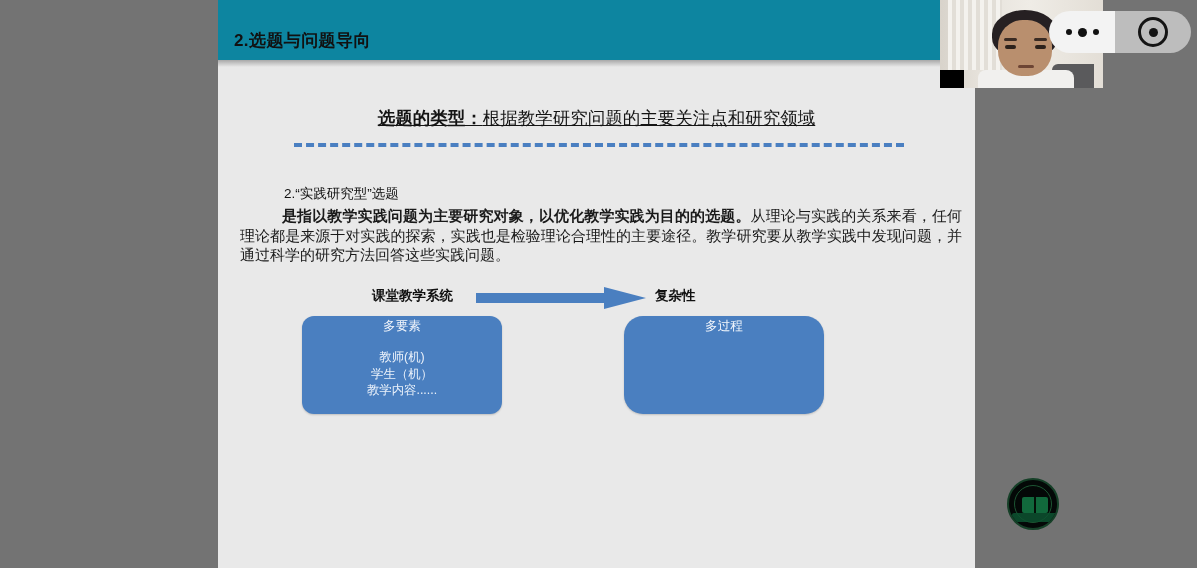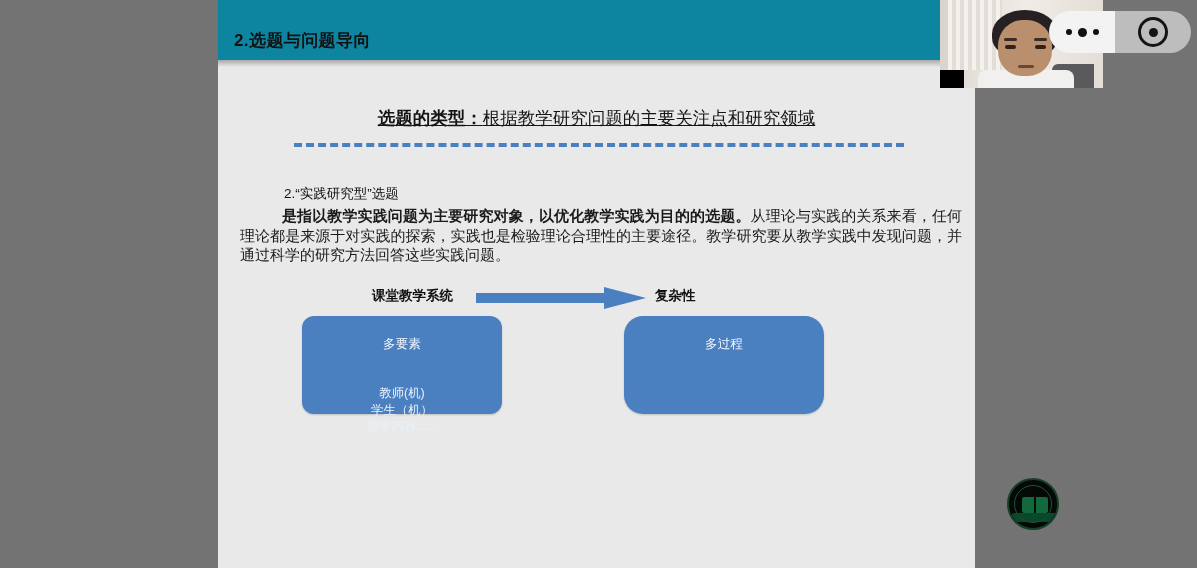--- a/index.html
+++ b/index.html
@@ -73,24 +73,24 @@
   .dbox{
     position:absolute;top:34px;width:200px;height:98px;
     background:#4a7fc0;border-radius:12px;
     box-shadow:0 1px 2px rgba(0,0,0,.18);
     color:#eef3fb;text-align:center;
     display:flex;flex-direction:column;align-items:center;
   }
   #dbox-left{left:84px;}
   #dbox-right{left:406px;border-radius:19px;}
   .dbox .dbox-head{
-    font-size:12.6px;margin-top:20px;font-weight:normal;color:#f2f6fc;
+    font-size:12.6px;margin-top:2px;font-weight:normal;color:#f2f6fc;
   }
   .dbox .dbox-lines{
-    margin-top:32px;font-size:12.4px;line-height:16.5px;color:#eaf1fa;
+    margin-top:14px;font-size:12.4px;line-height:16.5px;color:#eaf1fa;
   }
   .dbox .dbox-lines div{white-space:nowrap;}
 
   
   #seal{
     position:absolute;left:1007px;top:478px;width:52px;height:52px;
     border-radius:50%;
     background:#040807;
     border:2px solid #164028;
     box-sizing:border-box;

